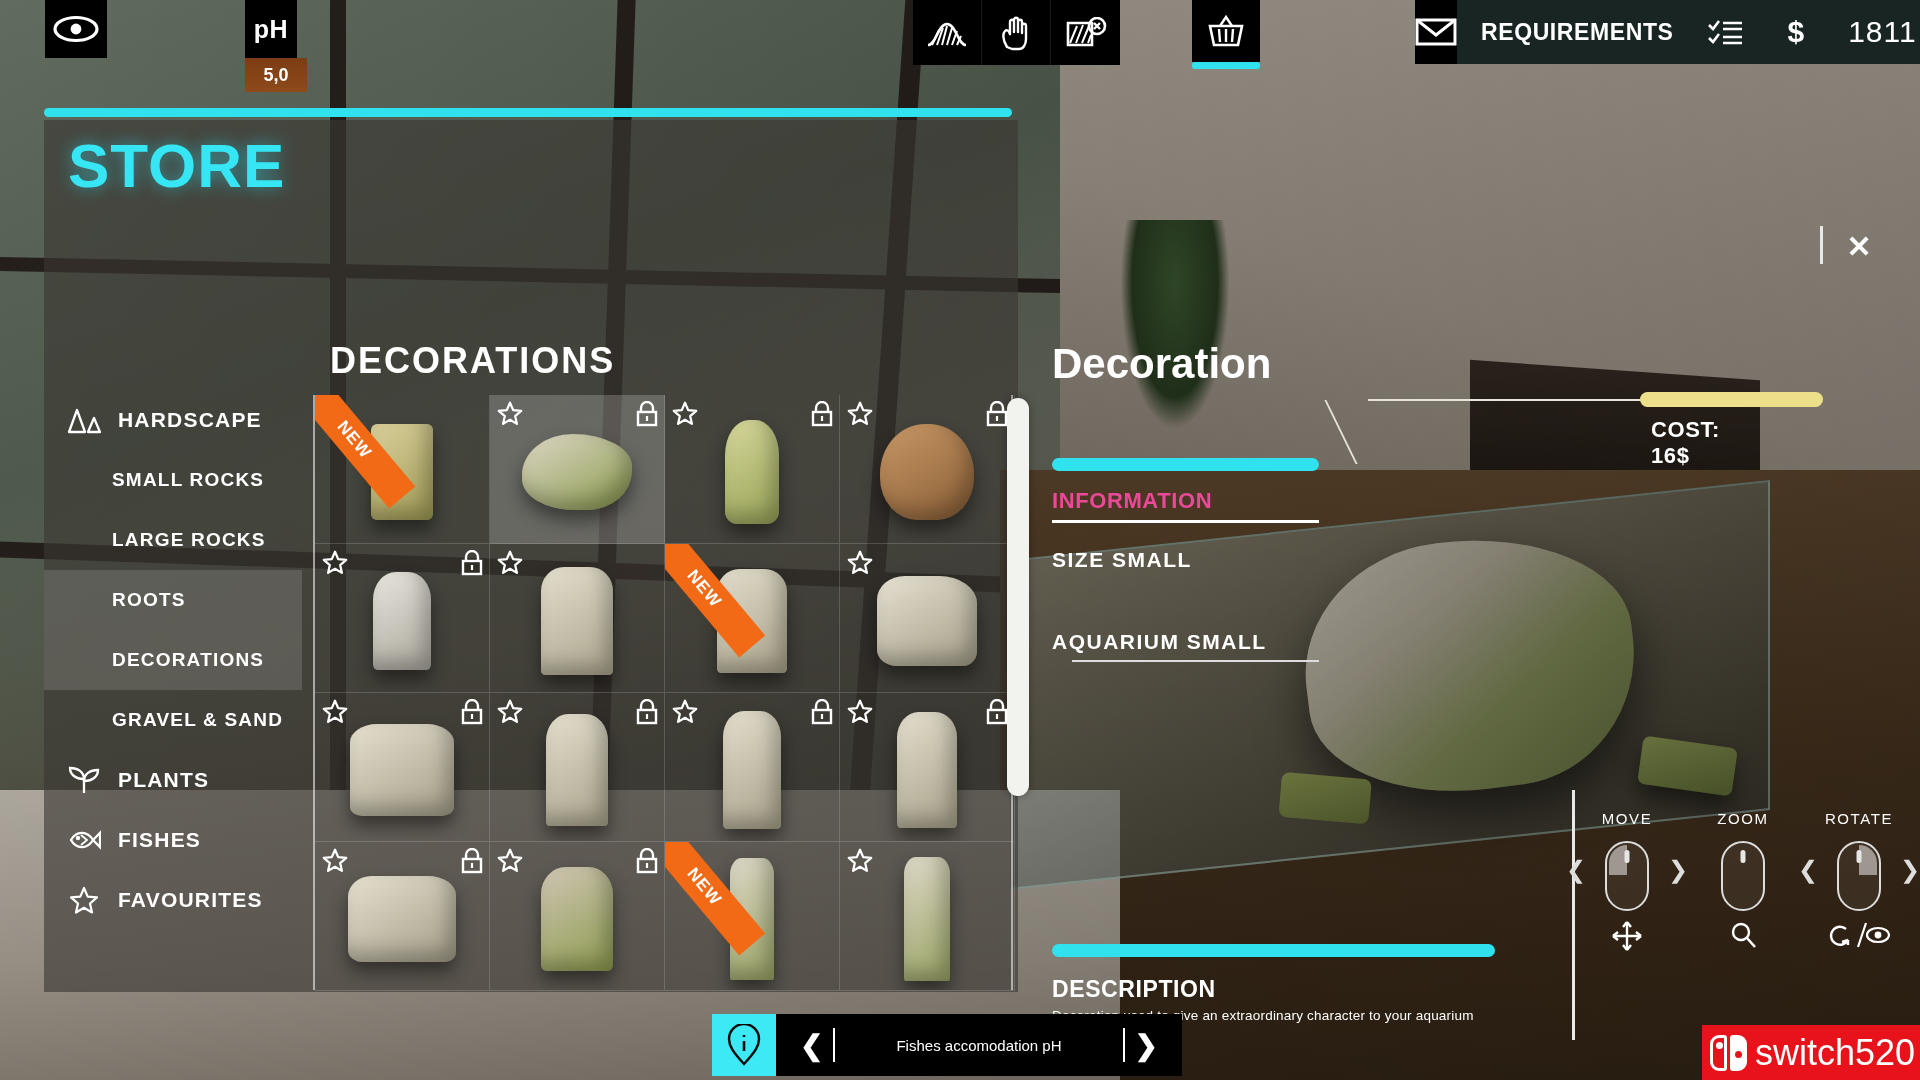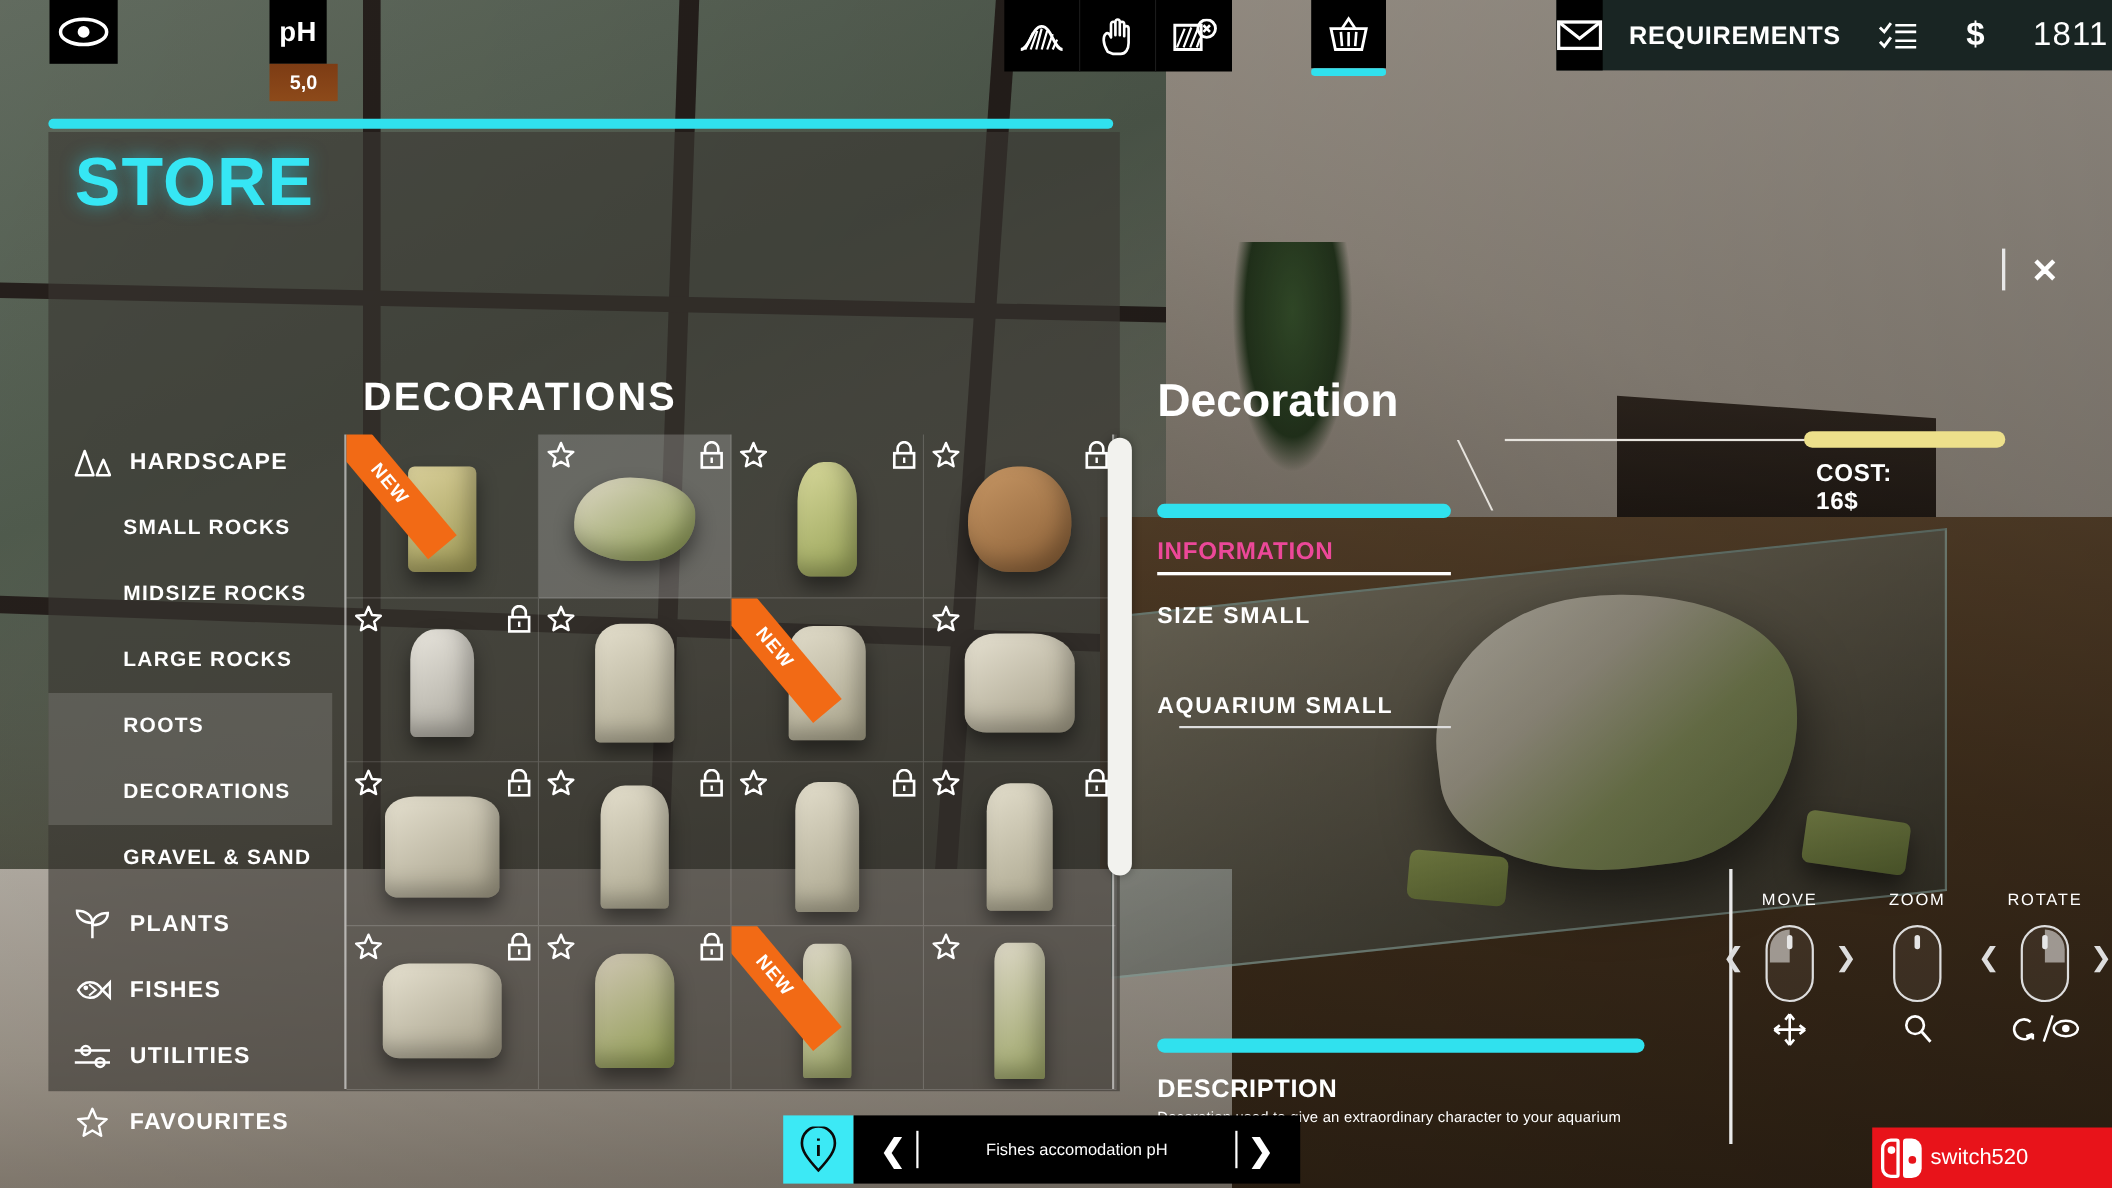--- a/index.html
+++ b/index.html
@@ -234,21 +234,21 @@
   
   .watermark{
     position:absolute; left:1702px; top:1025px; width:218px; height:55px; background:#E8131A;
     display:flex; align-items:center; padding-left:8px; z-index:60;
   }
   .wm-logo{ display:flex; gap:3px; margin-right:8px; }
   .wm-left{ width:17px; height:36px; border:3px solid #fff; border-radius:9px 3px 3px 9px; position:relative; }
   .wm-left:after{ content:""; position:absolute; left:3px; top:4px; width:7px; height:7px; border-radius:50%; background:#fff; }
   .wm-right{ width:17px; height:36px; background:#fff; border-radius:3px 9px 9px 3px; position:relative; }
   .wm-right:after{ content:""; position:absolute; left:5px; top:16px; width:7px; height:7px; border-radius:50%; background:#E8131A; }
-  .wm-text{ color:#fff; font-size:20px; font-weight:400; letter-spacing:0; }
+  .wm-text{ color:#fff; font-size:36px; font-weight:400; letter-spacing:0; }
 
   svg{ display:block; }
 </style>
 </head>
 <body>
 
 <div id="scene">
   <div class="bg-base"></div>
   <div class="bg-windowwall"></div>
   <div class="mullion" style="left:330px;top:0;width:16px;height:1010px;"></div>
@@ -349,23 +349,20 @@
             <path d="M2 27 L10 5 L18 27 Z" fill="none" stroke="#fff" stroke-width="2.3" stroke-linejoin="round"></path>
             <path d="M21 27 L27 13 L33 27 Z" fill="none" stroke="#fff" stroke-width="2.3" stroke-linejoin="round"></path>
           </svg>
         </span>
         <span>HARDSCAPE</span>
       </div>
       <div class="side-item sub">
         <span>SMALL ROCKS</span>
       </div>
       <div class="side-item sub">
-        <span>MIDSIZE ROCKS</span>
-      </div>
-      <div class="side-item sub">
         <span>LARGE ROCKS</span>
       </div>
       <div class="side-item sub active">
         <span>ROOTS</span>
       </div>
       <div class="side-item sub active">
         <span>DECORATIONS</span>
       </div>
       <div class="side-item sub">
         <span>GRAVEL &amp; SAND</span>
@@ -386,30 +383,20 @@
             <path d="M4 14 C9 5 20 4 26 14 C20 24 9 23 4 14 Z" fill="none" stroke="#fff" stroke-width="2.3"></path>
             <path d="M26 14 L33 7 L33 21 Z" fill="none" stroke="#fff" stroke-width="2.3"></path>
             <circle cx="11" cy="12" r="2.2" fill="#fff"></circle>
             <path d="M14 9 L20 14 L14 19" fill="none" stroke="#fff" stroke-width="1.8"></path>
           </svg>
         </span>
         <span>FISHES</span>
       </div>
       <div class="side-item top">
         <span class="side-icon">
-          <svg width="34" height="26" viewBox="0 0 34 26">
-            <path d="M1 8 L33 8 M1 19 L33 19" stroke="#fff" stroke-width="2.3"></path>
-            <circle cx="11" cy="8" r="4" fill="none" stroke="#fff" stroke-width="2.3"></circle>
-            <circle cx="24" cy="19" r="4" fill="none" stroke="#fff" stroke-width="2.3"></circle>
-          </svg>
-        </span>
-        <span>UTILITIES</span>
-      </div>
-      <div class="side-item top">
-        <span class="side-icon">
           <svg width="30" height="29" viewBox="0 0 30 29">
             <path d="M15 2 L18.7 10.6 L28 11.4 L21 17.5 L23 26.5 L15 21.8 L7 26.5 L9 17.5 L2 11.4 L11.3 10.6 Z" fill="none" stroke="#fff" stroke-width="2.2" stroke-linejoin="round"></path>
           </svg>
         </span>
         <span>FAVOURITES</span>
       </div>
     </div>
 
   <div class="grid-wrap">
     <div class="grid" id="grid">

